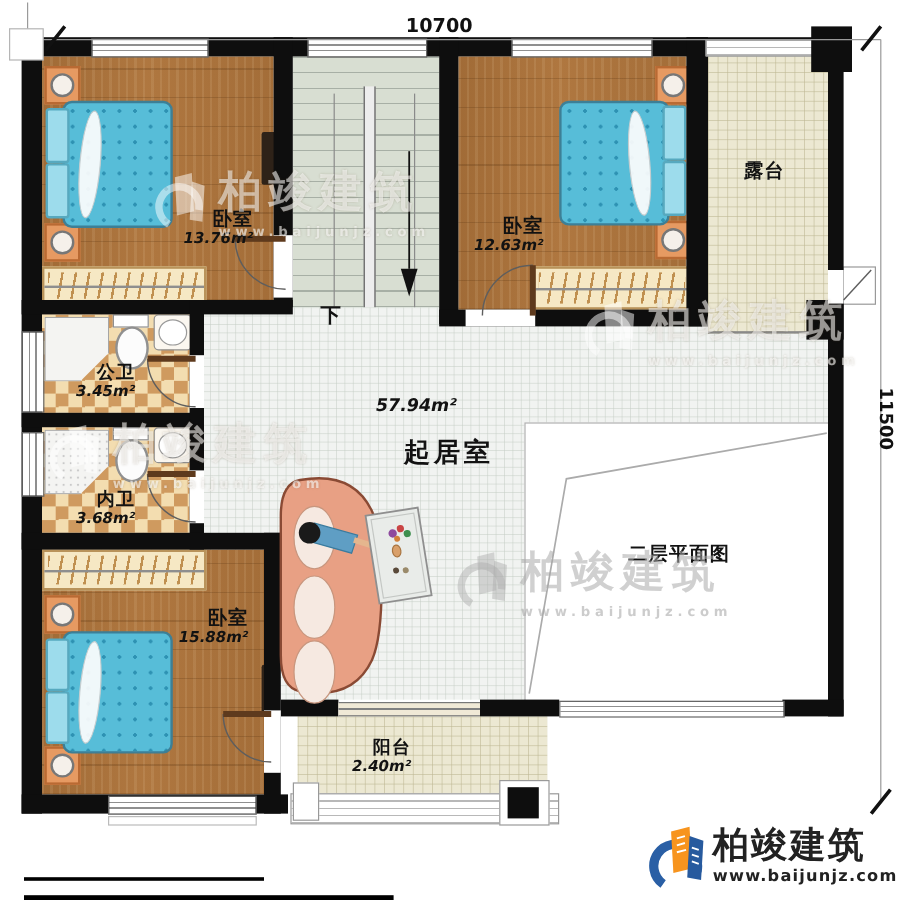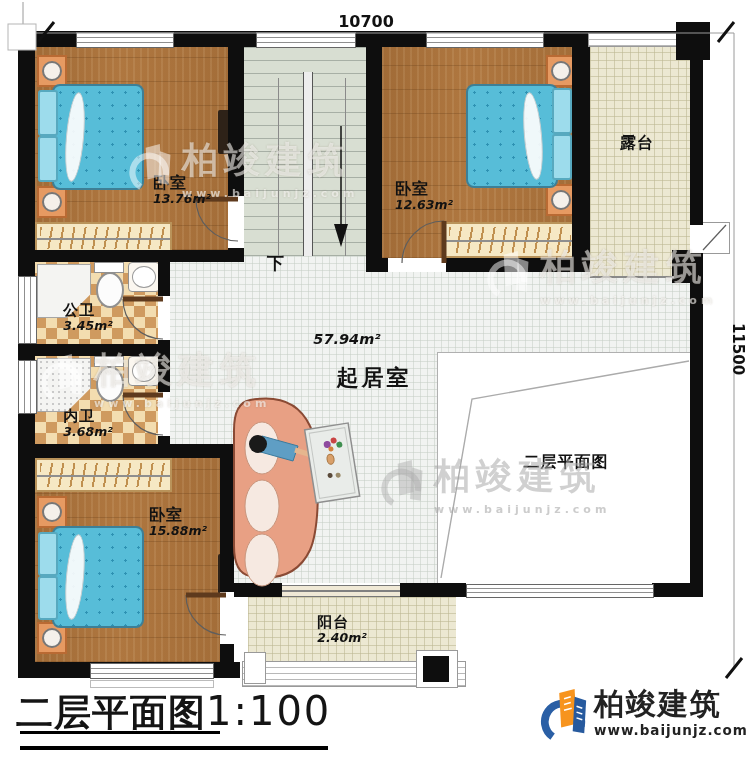--- a/index.html
+++ b/index.html
@@ -52,21 +52,21 @@
   .tank{position:absolute;z-index:6;background:#fff;border:1px solid #909090;}
   .bowl{position:absolute;z-index:6;background:#fcfcfc;border:2px solid #909090;border-radius:50%;}
   .sinkbox{position:absolute;z-index:6;background:#fbf7f0;border:1px solid #909090;border-radius:4px;}
   .sinkoval{position:absolute;inset:3px;border:1.5px solid #9a9a9a;border-radius:50%;background:#fff;}
   .shower{position:absolute;z-index:6;background:#f4f4f2;border:1px solid #a5a5a5;
     clip-path:polygon(0 0,100% 0,100% 55%,55% 100%,0 100%);}
   .showerdots{background-image:radial-gradient(#c9c9c9 1px,transparent 1.2px);background-size:6px 6px;}
   .stairrail{position:absolute;z-index:8;background:#ededed;border-left:1.5px solid #555;border-right:1.5px solid #555;}
   .thinline{position:absolute;z-index:7;background:#8a8a8a;}
   
-  .room-label{position:absolute;transform:translate(-50%,-50%);text-align:left;line-height:1.15;
+  .room-label{position:absolute;transform:translate(-50%,-50%);text-align:right;line-height:1.15;
     white-space:nowrap;z-index:40;color:#121212;}
   .rname{font-size:16px;font-weight:bold;letter-spacing:1px;}
   .rarea{font-size:12.5px;font-weight:bold;font-style:italic;}
   .void-box{position:absolute;z-index:12;background:#fff;border:1px solid #b0b0b0;}
   .dimlabel{position:absolute;z-index:45;font-weight:bold;font-size:16px;color:#111;}
   
   .wm{position:absolute;z-index:60;display:flex;align-items:center;gap:8px;pointer-events:none;}
   .wm .wmtxt{display:flex;flex-direction:column;}
   .wm .wmname{font-size:36px;font-weight:bold;letter-spacing:6px;color:rgba(255,255,255,.55);
     text-shadow:0 0 2px rgba(90,70,40,.25);}
@@ -283,21 +283,21 @@
   </div>
   <div class="room-label" style="left:347px;top:339px;">
     <div class="rarea" style="font-size:14.5px;">57.94m²</div>
   </div>
   <div class="room-label" style="left:374px;top:378px;">
     <div class="rname" style="font-size:22px;letter-spacing:3px;">起居室</div>
   </div>
   <div class="room-label" style="left:566px;top:462px;">
     <div class="rname">二层平面图</div>
   </div>
-  <div class="room-label" style="left:342px;top:630px;">
+  <div class="room-label" style="left:318px;top:630px;">
     <div class="rname" style="font-size:15px;">阳台</div>
     <div class="rarea">2.40m²</div>
   </div>
   <div class="room-label" style="left:276px;top:264px;">
     <div class="rname" style="font-size:17px;">下</div>
   </div>
 
   <div class="dimlabel" style="left:366px;top:12px;transform:translateX(-50%);">10700</div>
   <div class="dimlabel" style="left:712px;top:340px;transform:rotate(90deg);transform-origin:center;font-size:15px;">11500</div>
 
@@ -339,23 +339,20 @@
       <circle cx="24" cy="36" r="19" fill="none" stroke="rgba(170,170,170,0.45)" stroke-width="7" stroke-dasharray="82 42" transform="rotate(120 24 36)"></circle>
       <polygon points="20,8 36,4 38,40 22,44" fill="rgba(170,170,170,0.45)"></polygon>
       <polygon points="36,12 48,16 46,50 34,48" fill="rgba(170,170,170,0.45)"></polygon>
     </svg>
     <div class="wmtxt">
       <span class="wmname">柏竣建筑</span>
       <span class="wmsite">www.baijunjz.com</span>
     </div>
   </div>
 
-  <div class="titleblock abs" id="plan-title">
-    <span>二层平面图</span><span id="plan-scale">1:100</span>
-  </div>
   <div class="underline" style="left:20px;top:731px;width:200px;height:3px;"></div>
   <div class="underline" style="left:20px;top:746px;width:308px;height:4px;"></div>
 
   <svg class="abs" style="left:540px;top:684px;z-index:70;" width="50" height="62" viewBox="0 0 52 62">
     <circle cx="24" cy="38" r="19" fill="none" stroke="#2a5fa5" stroke-width="8" stroke-dasharray="82 42" transform="rotate(125 24 38)"></circle>
     <polygon points="20,8 36,4 38,40 22,44" fill="#f7941e"></polygon>
     <polygon points="36,12 48,16 46,50 34,48" fill="#275a9e"></polygon>
     <path d="M25,14 L32,12 M25,20 L32,18 M25,26 L33,24 M38,22 L44,24 M38,28 L44,30 M38,34 L44,36" stroke="#fff" stroke-width="1.6"></path>
   </svg>
   <div class="titleblock abs" id="logo-name">柏竣建筑</div>

